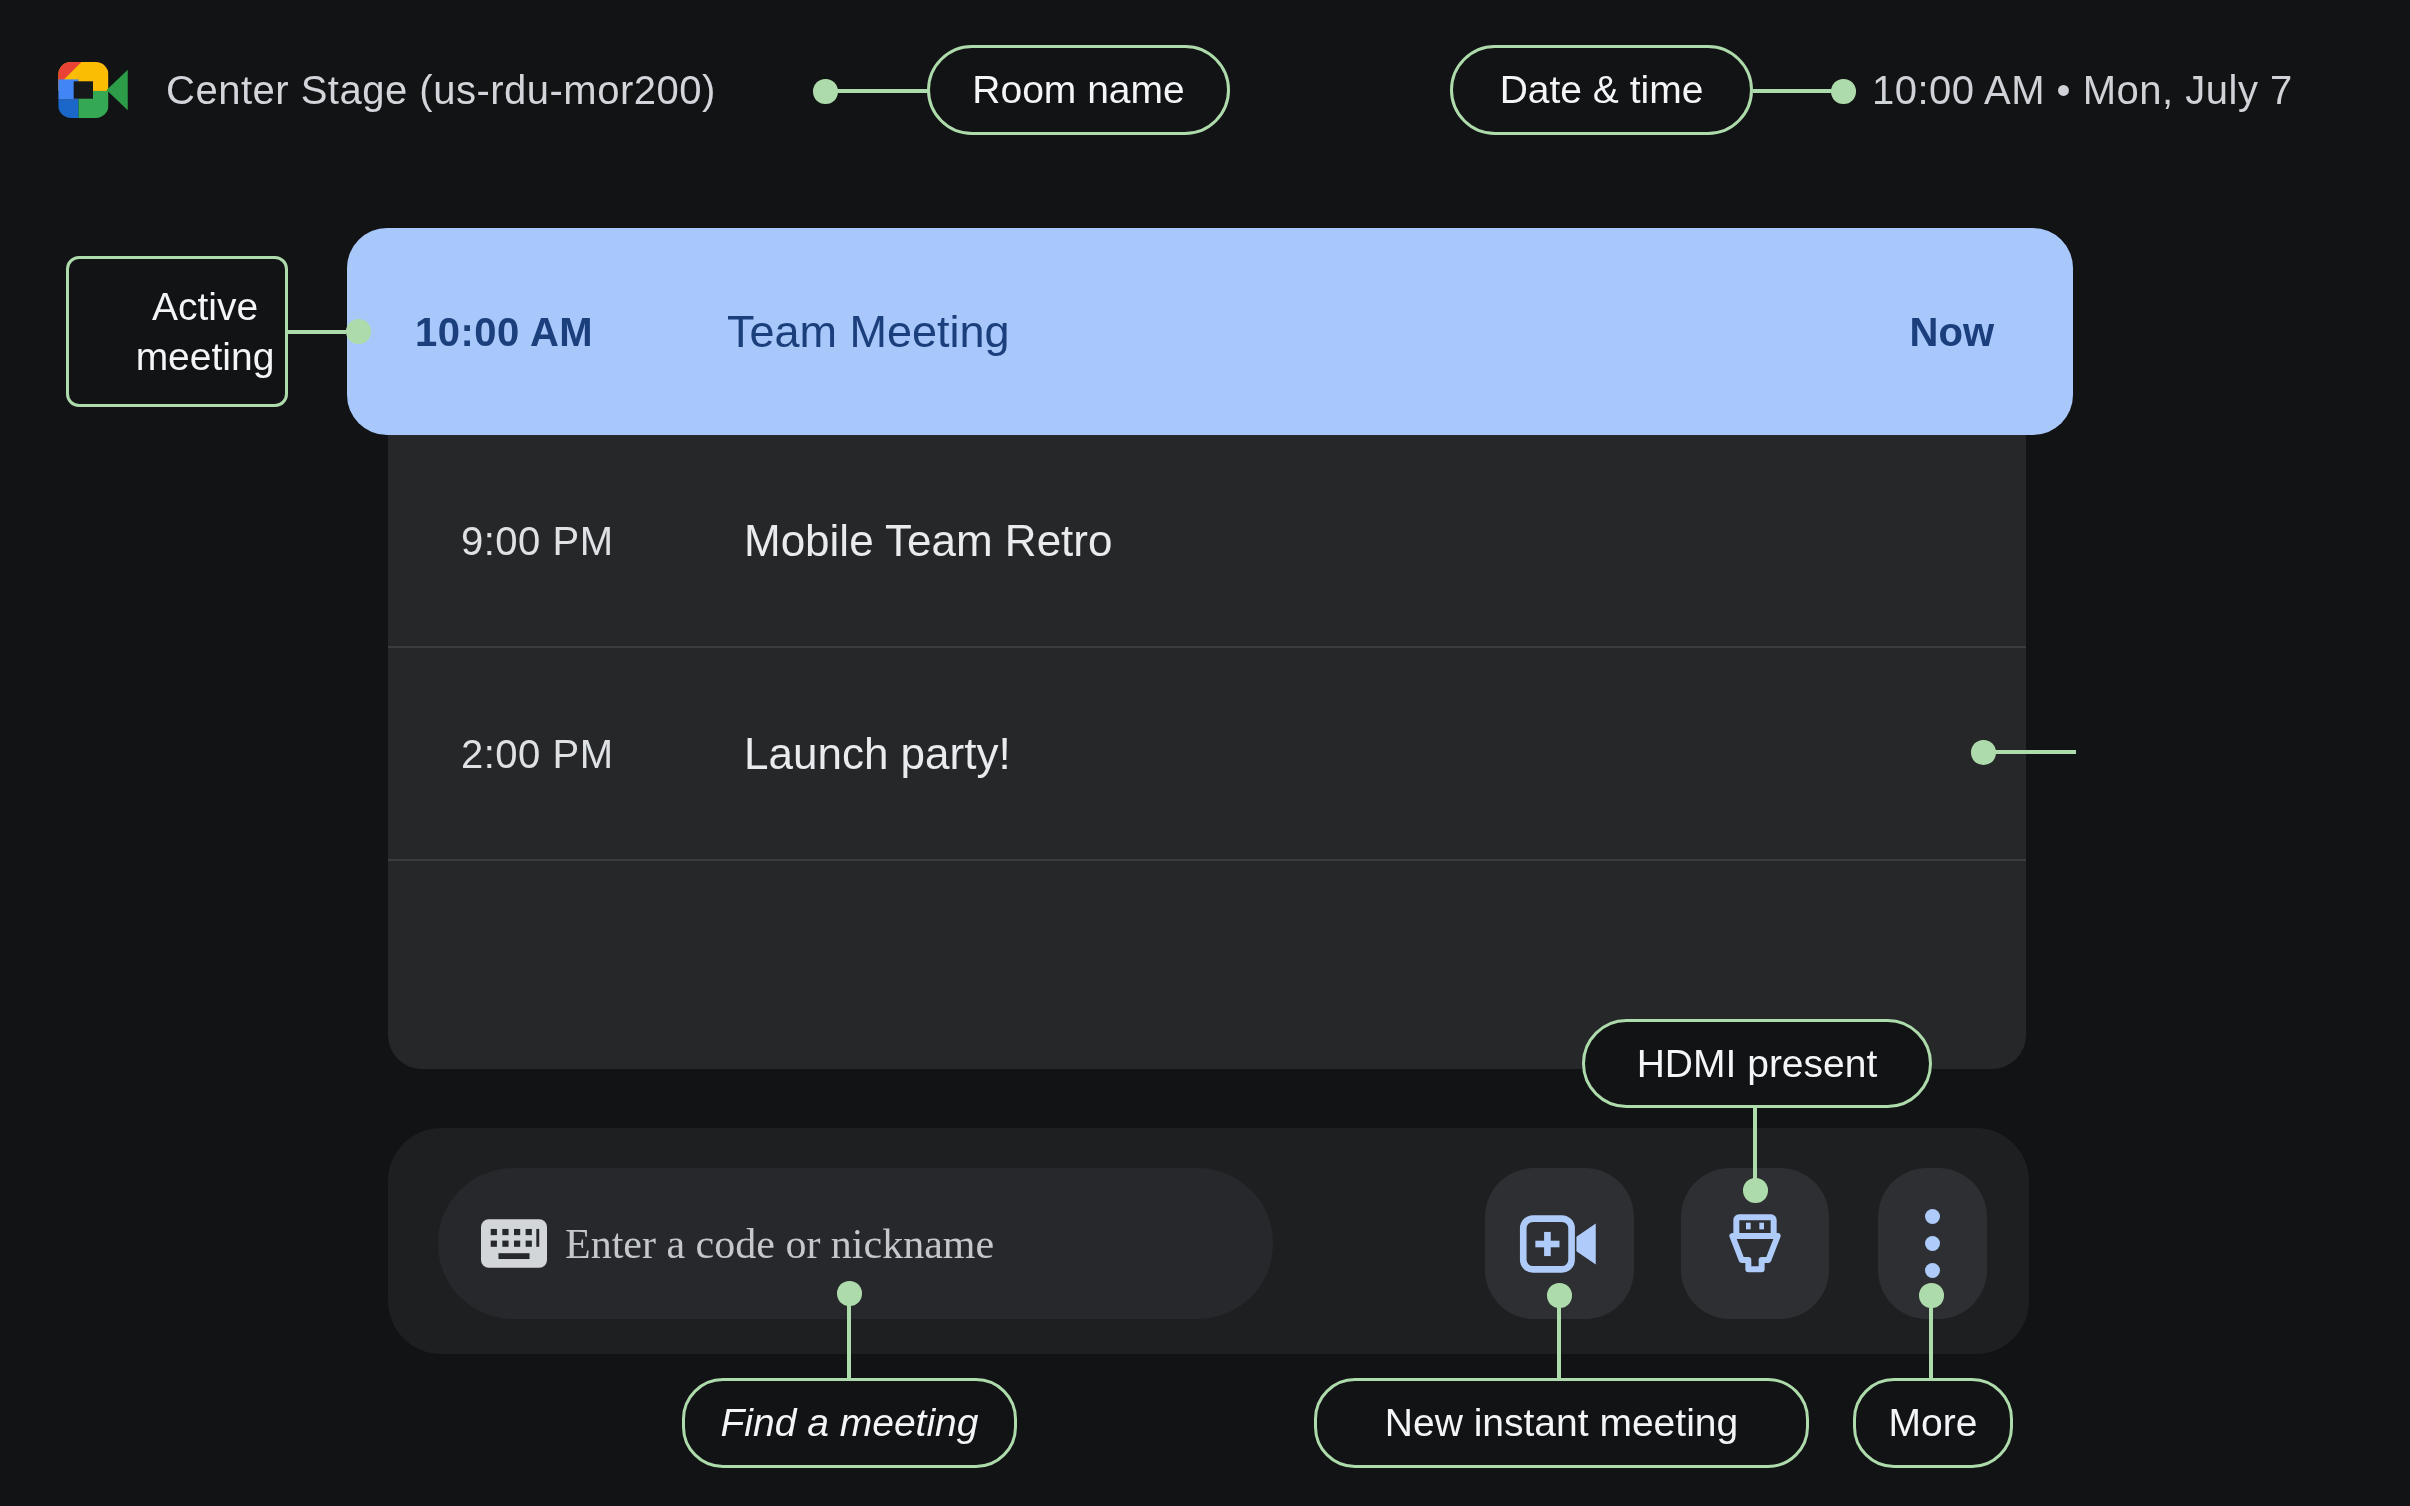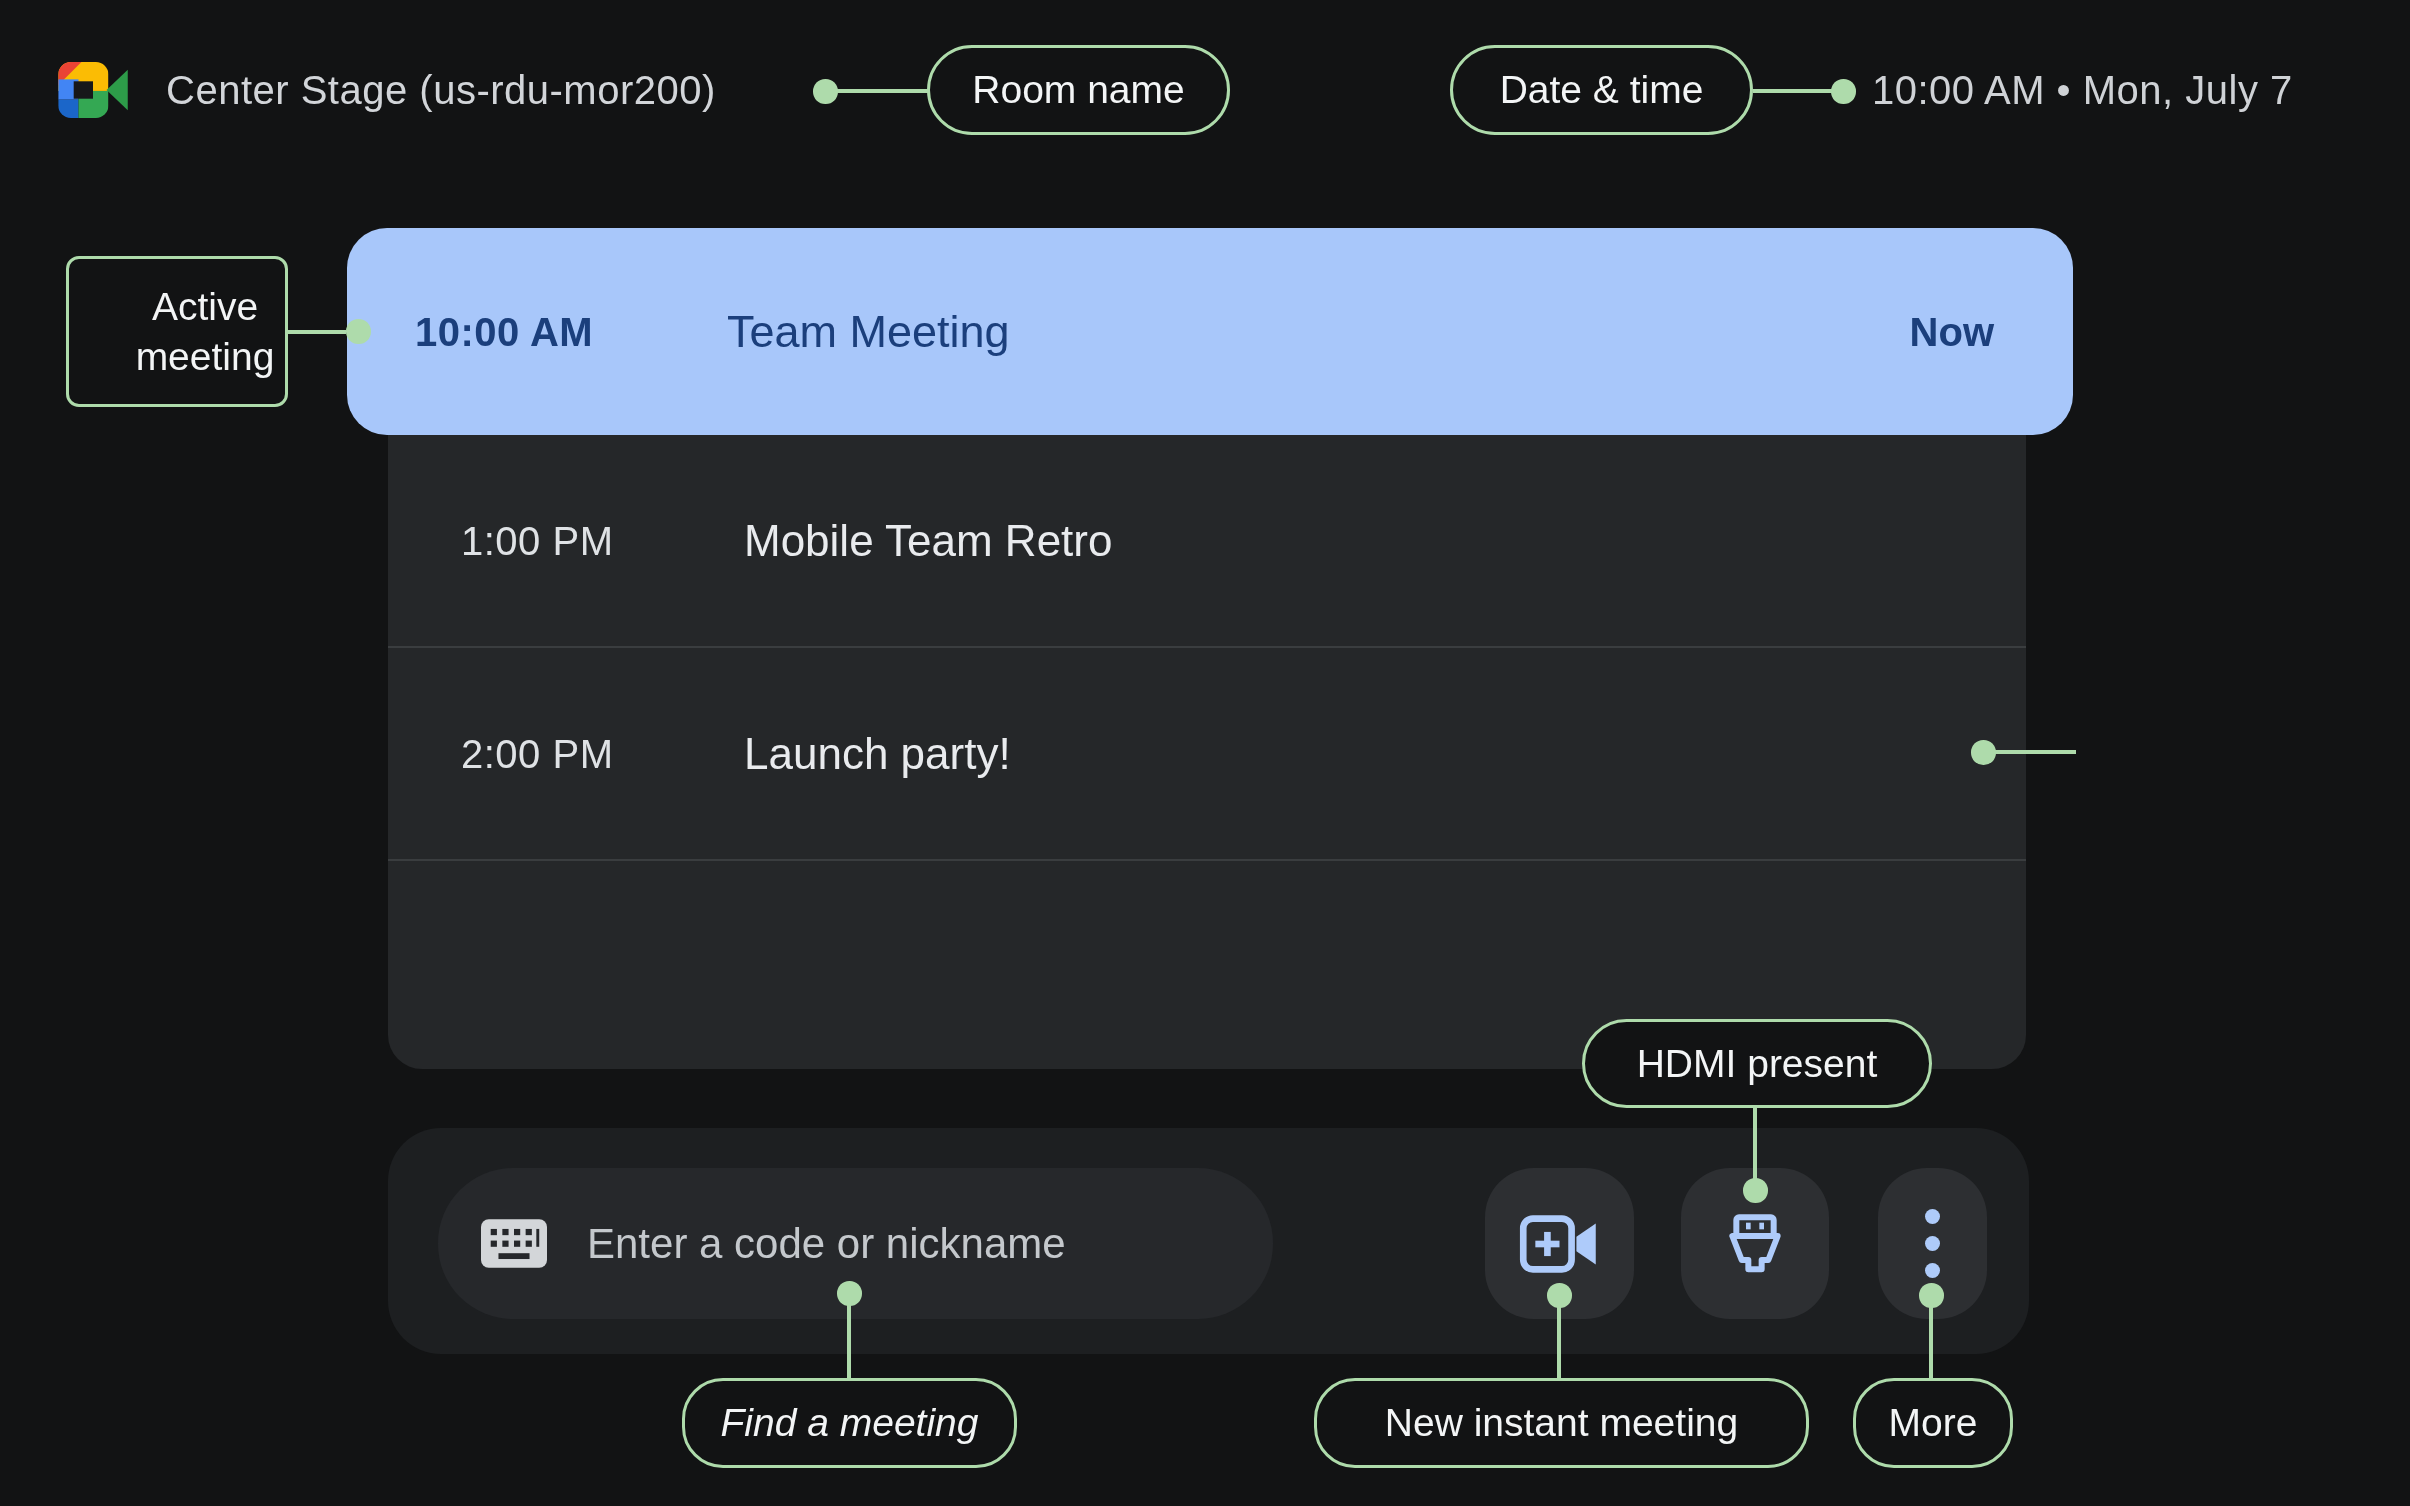--- a/index.html
+++ b/index.html
@@ -38,22 +38,22 @@
     position:absolute;left:388px;top:1128px;width:1641px;height:226px;
     background:var(--bar-bg,#1d1f21);border-radius:53px;
   }
   .code-pill{
     position:absolute;left:50px;top:40px;width:835px;height:151px;
     background:var(--pill-bg,#26282b);border-radius:75px;
     display:flex;align-items:center;
   }
   .code-pill svg{margin-left:43px;flex:none;}
   .code-pill input{
-    flex:1;margin-left:38px;margin-right:38px;border:none;outline:none;background:transparent;
-    font-family:Liberation Sans, sans-serif;font-size:42px;color:#e2e5e8;
+    flex:1;margin-left:16px;margin-right:38px;border:none;outline:none;background:transparent;
+    font-family:Liberation Serif, serif;font-size:42px;color:#e2e5e8;
   }
   .code-pill input::placeholder{color:#c4c8cc;opacity:1;}
   .bar-btn{
     position:absolute;top:40px;height:151px;background:var(--btn-bg,#2d2f32);
     border-radius:49px;display:flex;align-items:center;justify-content:center;
   }
   .btn-new{left:1097px;width:149px;}
   .btn-hdmi{left:1293px;width:148px;}
   .btn-more{left:1490px;width:109px;}
   .dots{display:flex;flex-direction:column;align-items:center;gap:12.2px;}
@@ -96,21 +96,21 @@
   <div class="datetime">10:00 AM • Mon, July 7</div>
 
   <div class="active-row">
     <span class="t">10:00 AM</span>
     <span class="n">Team Meeting</span>
     <span class="s">Now</span>
   </div>
 
   <div class="list-card">
     <div class="m-row" style="top:0;">
-      <span class="t">1:00 PM</span>
+      <span class="t">9:00 PM</span>
       <span class="n">Mobile Team Retro</span>
     </div>
     <div class="divider" style="top:211px;"></div>
     <div class="m-row" style="top:213px;">
       <span class="t">2:00 PM</span>
       <span class="n">Launch party!</span>
     </div>
     <div class="divider" style="top:424px;"></div>
   </div>
 

